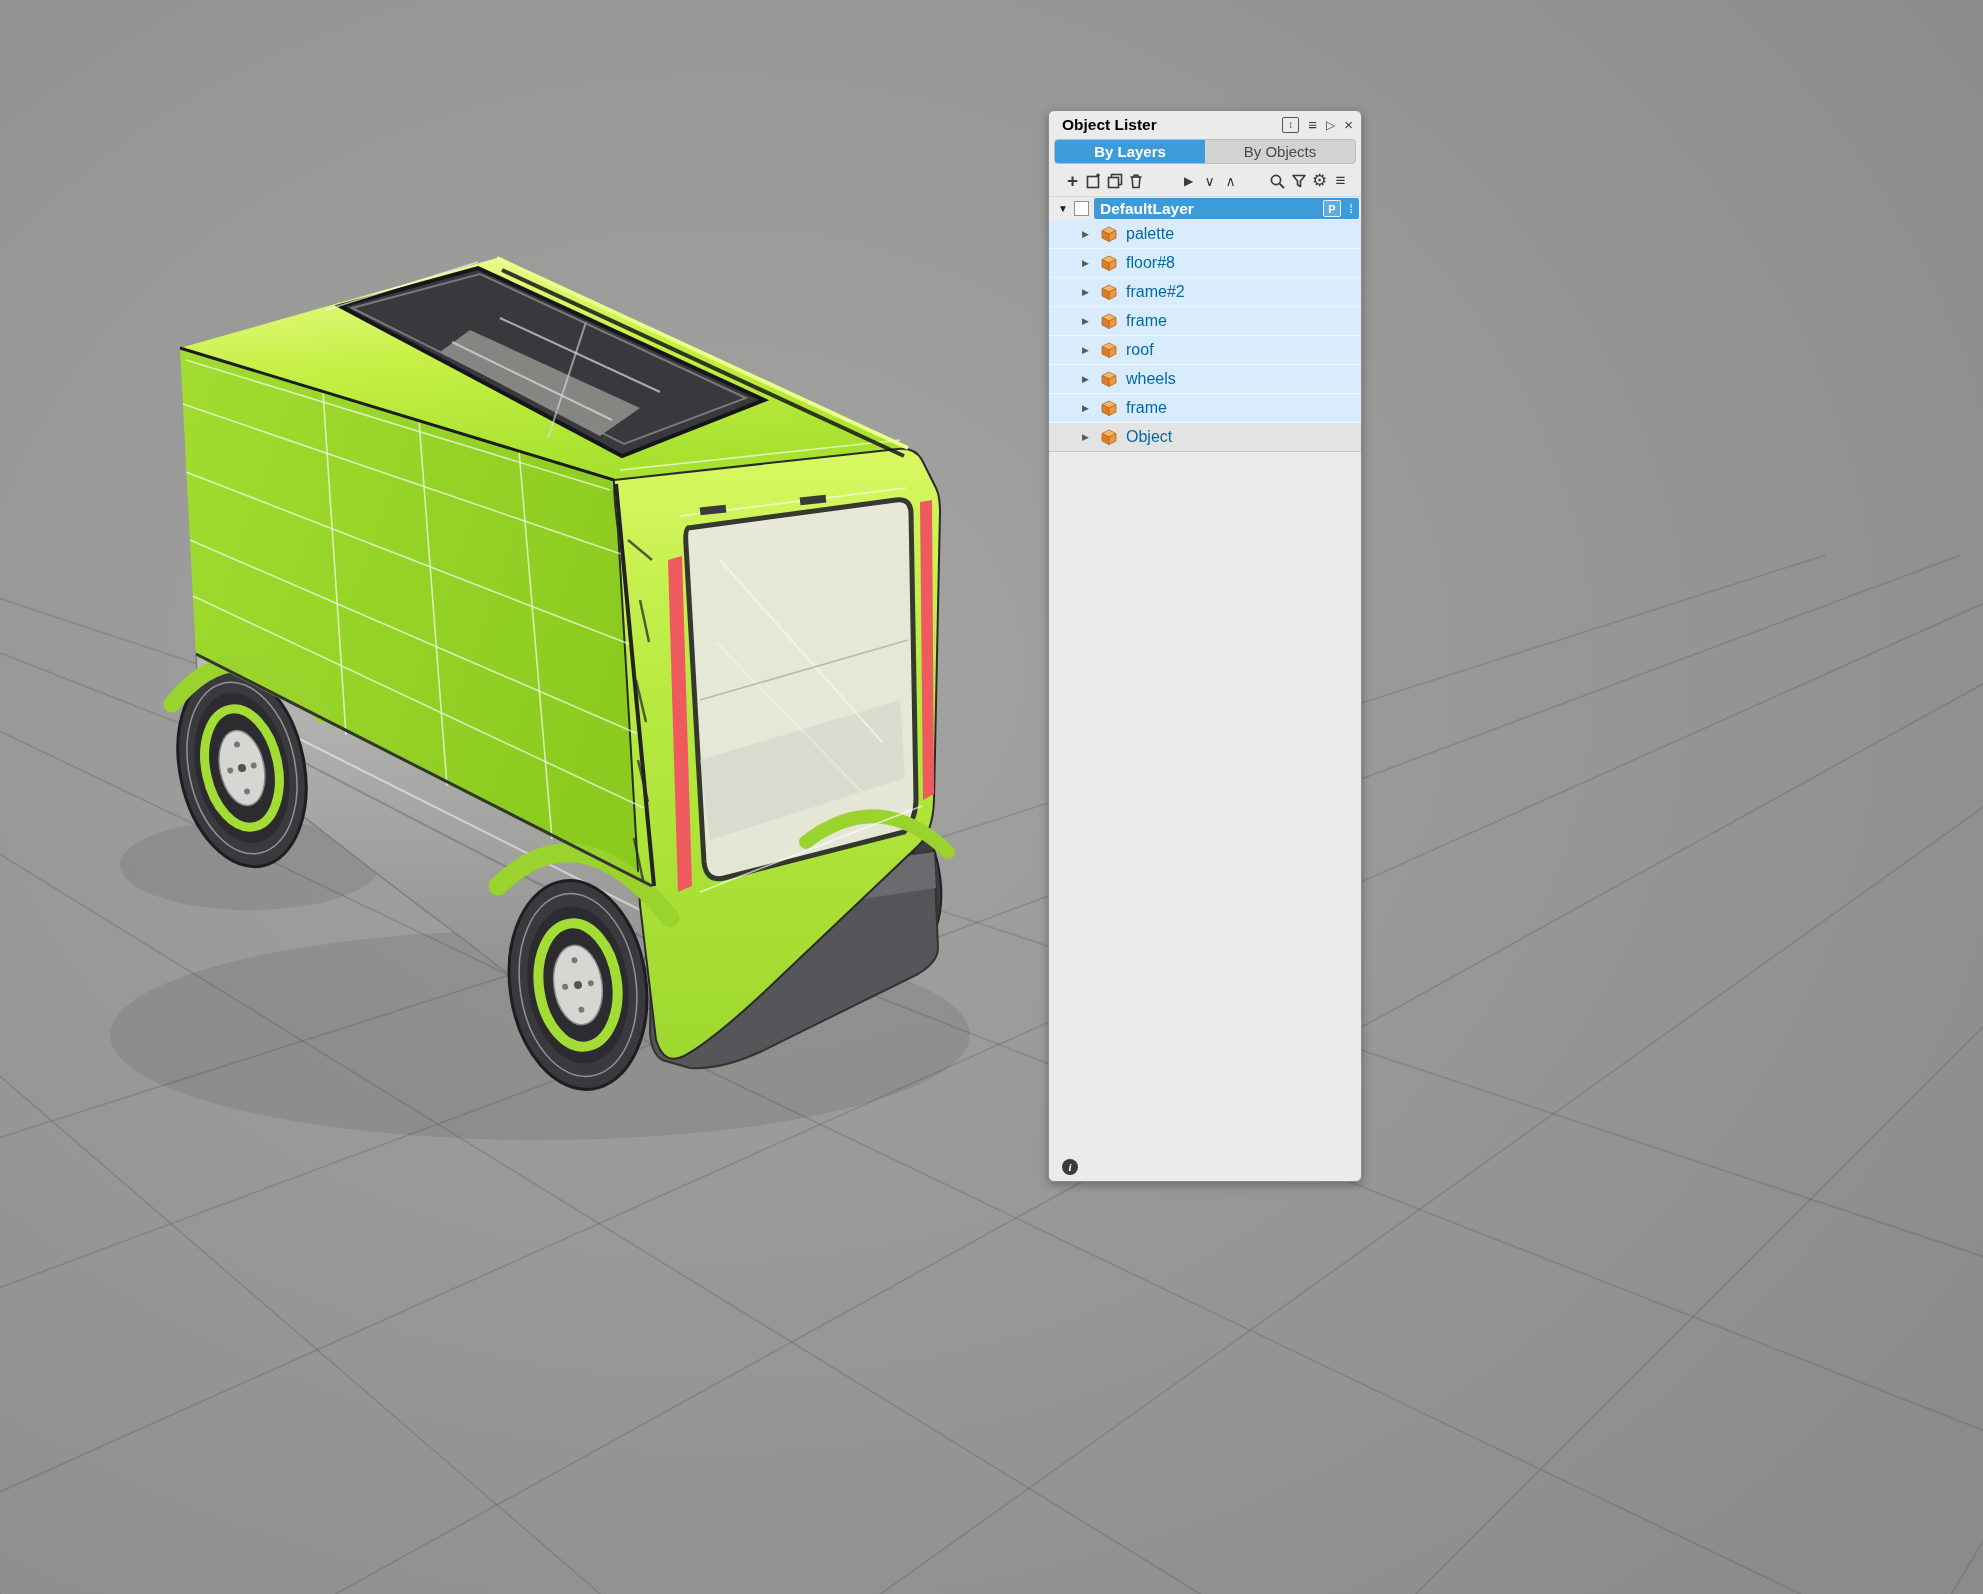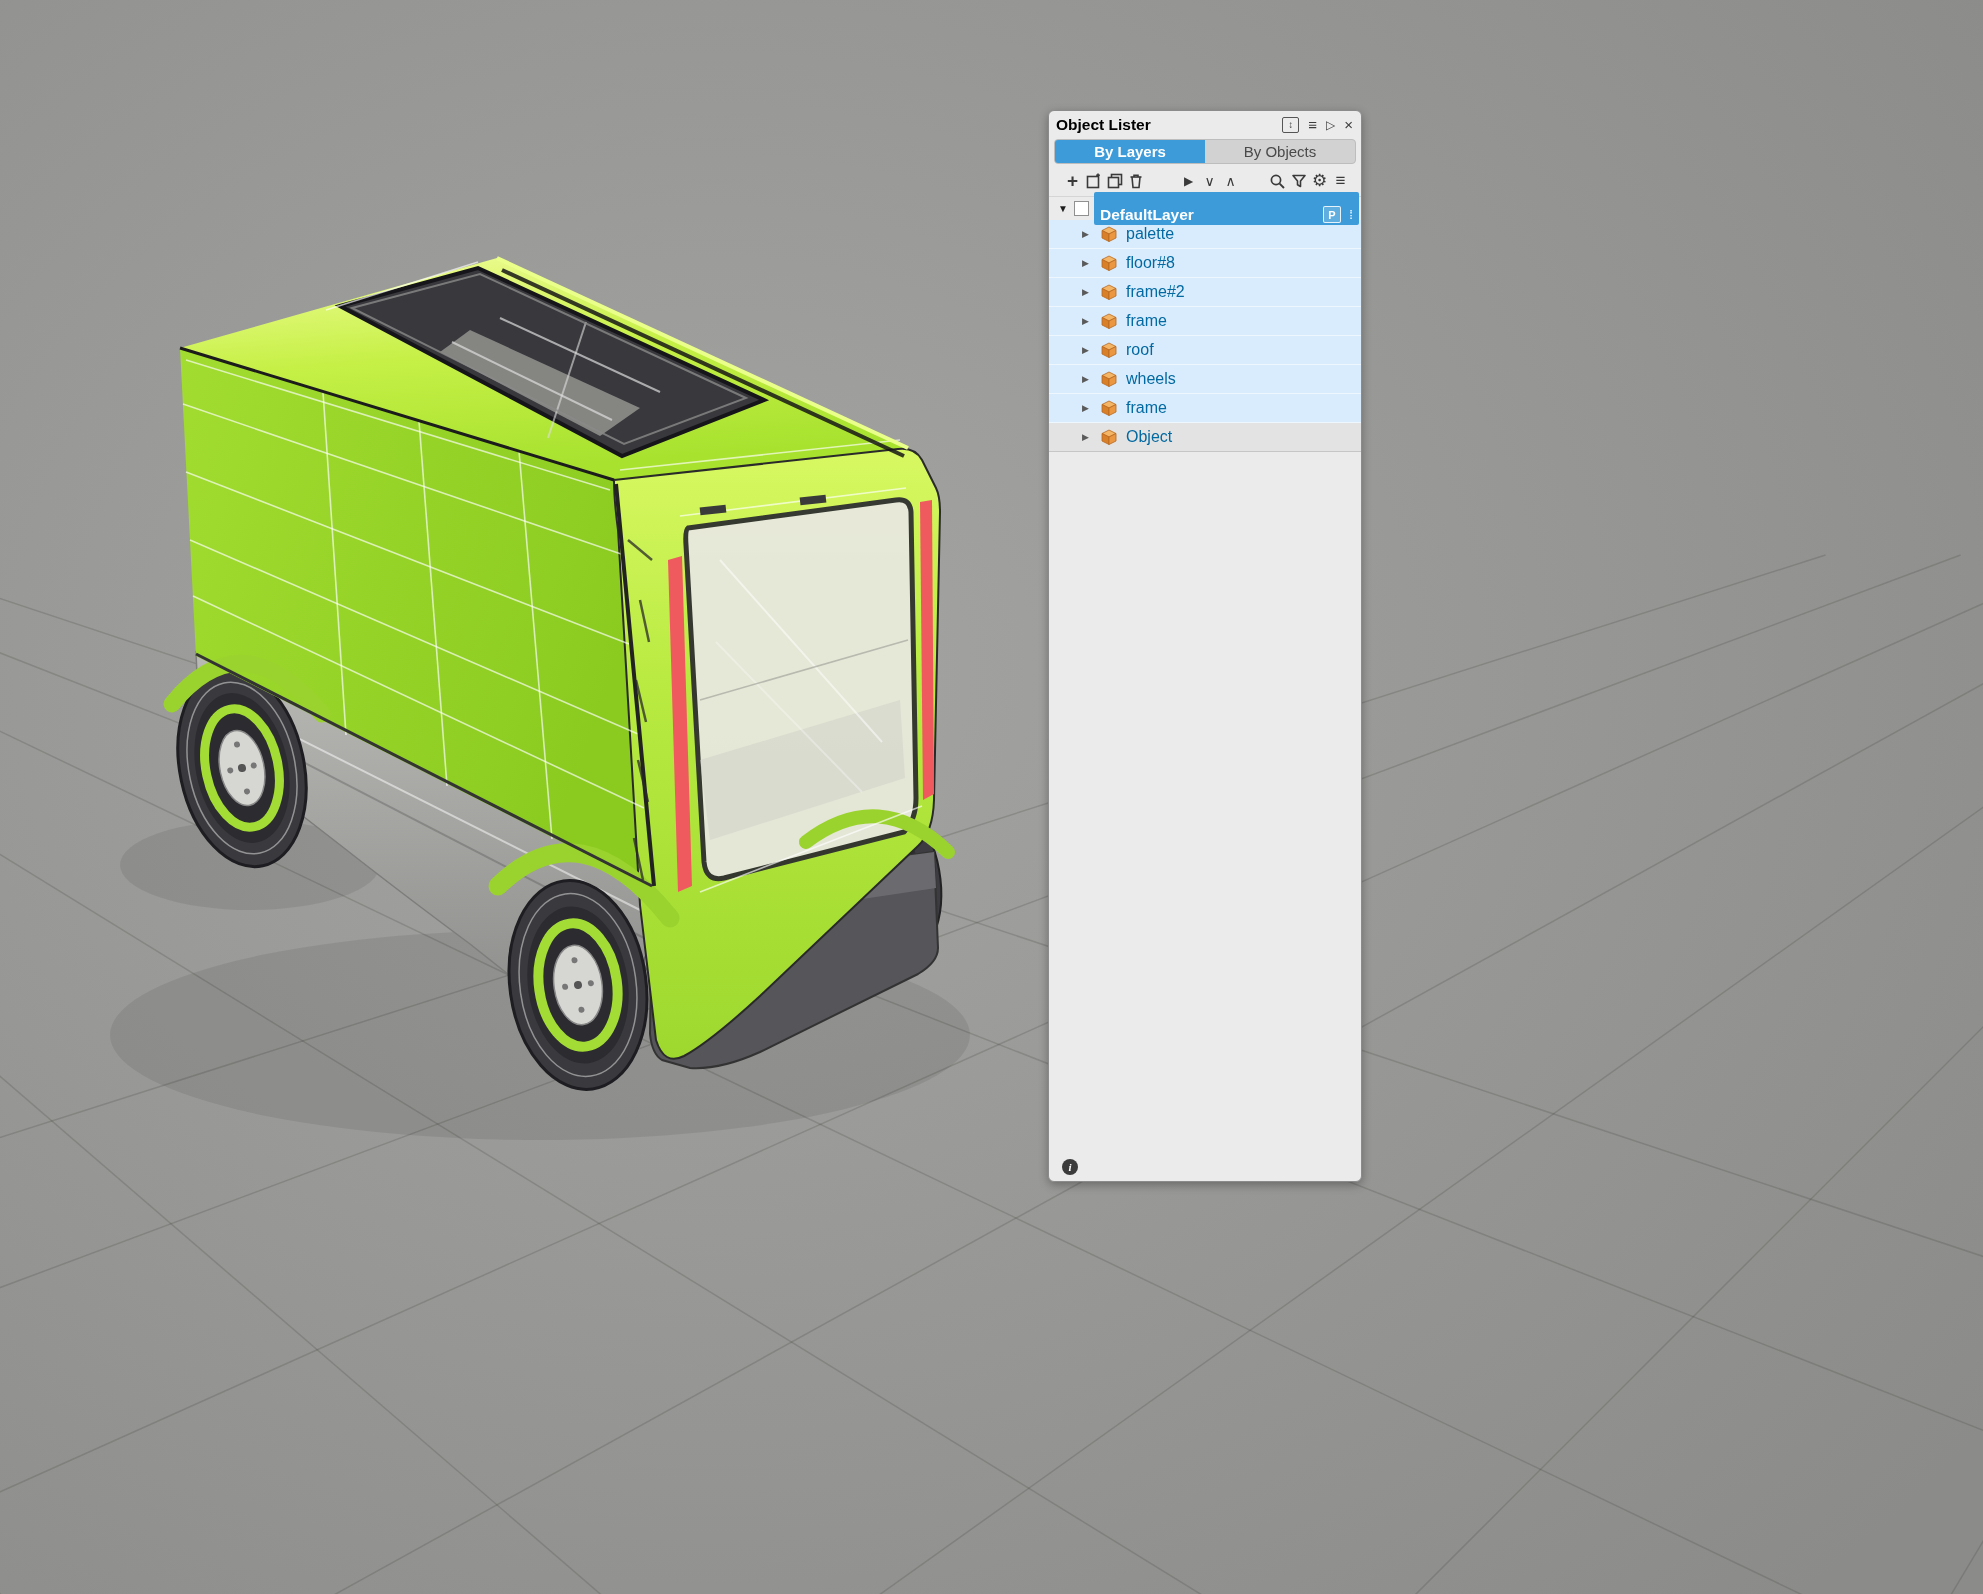--- a/index.html
+++ b/index.html
@@ -12,21 +12,21 @@
   #scene{position:absolute;inset:0;}
   
   .panel{
     position:absolute;left:1048px;top:110px;width:314px;height:1072px;
     background:#ebebeb;border:1px solid #8b8b8b;border-radius:6px;
     box-shadow:0 3px 10px rgba(0,0,0,.3);
     display:flex;flex-direction:column;box-sizing:border-box;
   }
   .titlebar{
     height:27px;display:flex;align-items:center;
-    padding:0 8px 0 7px;flex:none;
+    padding:0 8px 0 13px;flex:none;
   }
   .titlebar .title{font-size:15.5px;font-weight:bold;color:#000;}
   .titlebar .tb-icons{margin-left:auto;display:flex;align-items:center;gap:9px;color:#3c3c3c;}
   .tb-icon{font-size:12px;line-height:14px;cursor:default;}
   .tb-icon.boxed{
     width:15px;height:14px;border:1px solid #555;border-radius:2px;
     display:flex;align-items:center;justify-content:center;font-size:10px;
   }
   .tabs{
     margin:1px 5px 2px 5px;height:23px;display:flex;flex:none;
@@ -52,21 +52,21 @@
   .tree{flex:none;border-top:1px solid #d5d5d5;}
   .root-row{
     height:23px;display:flex;align-items:center;padding:0 2px 0 9px;gap:5px;
   }
   .root-row .caret{font-size:10px;color:#1c1c1c;width:11px;flex:none;}
   .root-row .chk{
     width:13px;height:13px;background:#fff;border:1px solid #909090;flex:none;
   }
   .root-bar{
     flex:1;height:21px;background:#3e9bd9;border-radius:2px;
-    display:flex;align-items:center;padding:12px 4px 0 6px;gap:6px;min-width:0;
+    display:flex;align-items:center;padding:0 4px 0 6px;gap:6px;min-width:0;
   }
   .root-bar .root-label{color:#fff;font-weight:bold;font-size:15.5px;flex:1;}
   .root-badge{
     width:16px;height:15px;border:1px solid rgba(255,255,255,.85);border-radius:2px;
     background:rgba(255,255,255,.18);color:#fff;font-size:11px;font-weight:bold;
     display:flex;align-items:center;justify-content:center;flex:none;
   }
   .root-grip{color:#fff;font-size:13px;flex:none;width:8px;text-align:center;}
   .layer-row{
     height:28px;background:#d9ecfd;border-bottom:1px solid #eef6fe;

